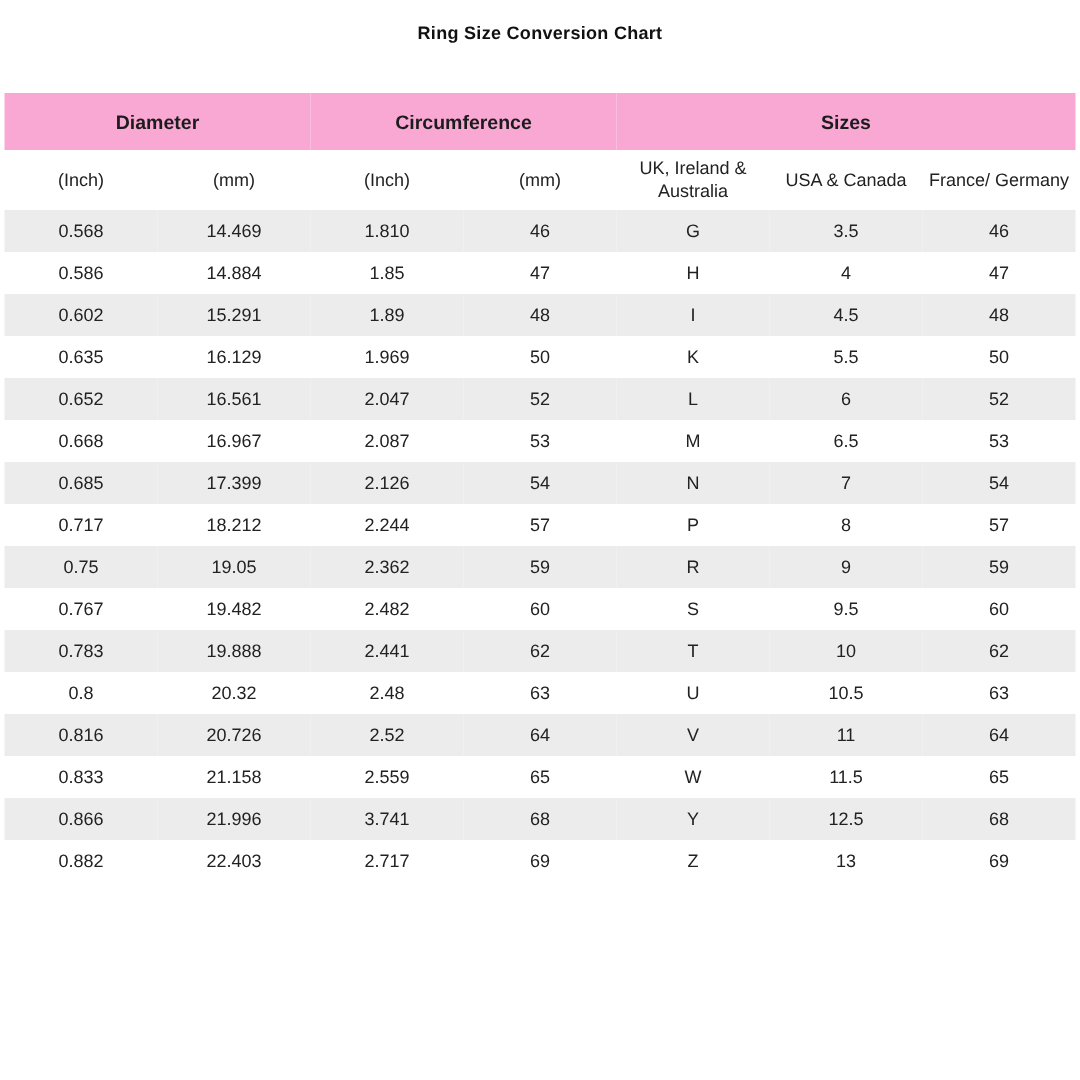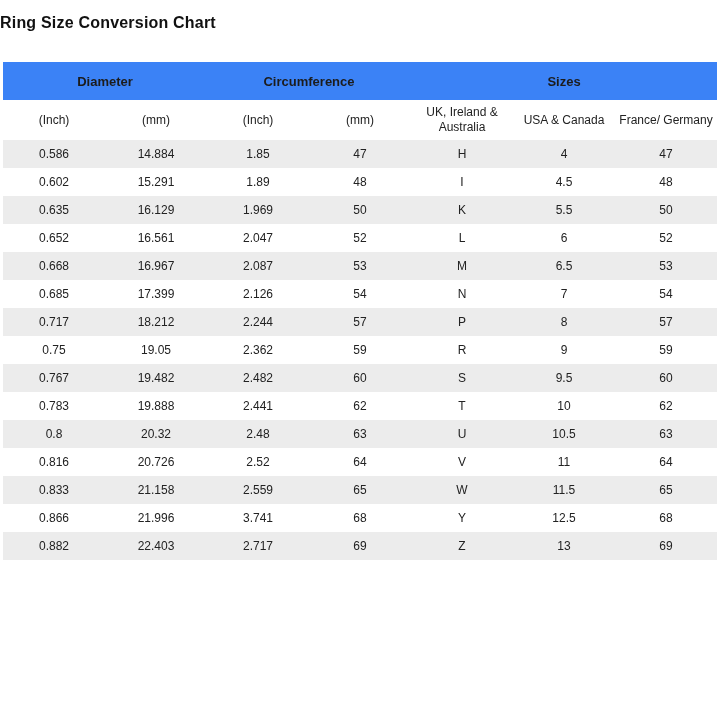--- a/index.html
+++ b/index.html
@@ -13,42 +13,42 @@
     color: #222222;
     -webkit-font-smoothing: antialiased;
   }
   .page {
     width: 720px;
     height: 720px;
   }
   h1.chart-title {
     margin: 0;
     padding: 12px 0 0 0;
-    font-size: 16px;
+    font-size: 12px;
     line-height: 21px;
     font-weight: bold;
-    text-align: left;
+    text-align: center;
     color: #111111;
     letter-spacing: 0.2px;
   }
   table.conversion-table {
     width: 714px;
     margin: 29px 3px 0 3px;
     border-collapse: collapse;
     table-layout: fixed;
   }
   .conversion-table th,
   .conversion-table td {
     text-align: center;
     vertical-align: middle;
     padding: 0 2px;
     font-weight: normal;
   }
   thead tr.group-row th {
-    background: #3b82f6;
+    background: #f9a8d4;
     height: 38px;
     font-size: 13px;
     font-weight: bold;
     color: #1c1c1c;
   }
   thead tr.cols-row th {
     background: #ffffff;
     height: 40px;
     font-size: 12px;
     line-height: 15px;
@@ -83,20 +83,29 @@
         <th>(mm)</th>
         <th>(Inch)</th>
         <th>(mm)</th>
         <th>UK, Ireland &amp; Australia</th>
         <th>USA &amp; Canada</th>
         <th>France/ Germany</th>
       </tr>
     </thead>
     <tbody>
         <tr>
+          <td>0.568</td>
+          <td>14.469</td>
+          <td>1.810</td>
+          <td>46</td>
+          <td>G</td>
+          <td>3.5</td>
+          <td>46</td>
+        </tr>
+        <tr>
           <td>0.586</td>
           <td>14.884</td>
           <td>1.85</td>
           <td>47</td>
           <td>H</td>
           <td>4</td>
           <td>47</td>
         </tr>
         <tr>
           <td>0.602</td>

